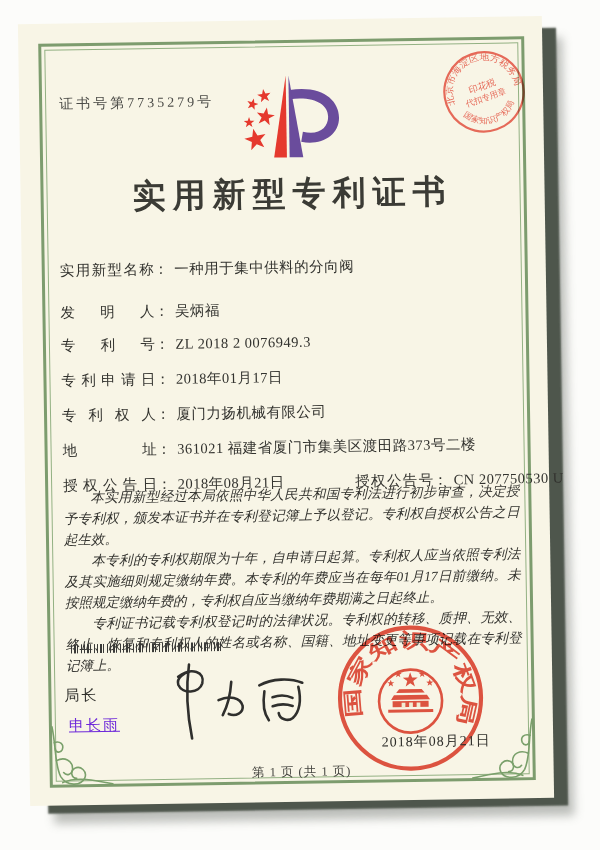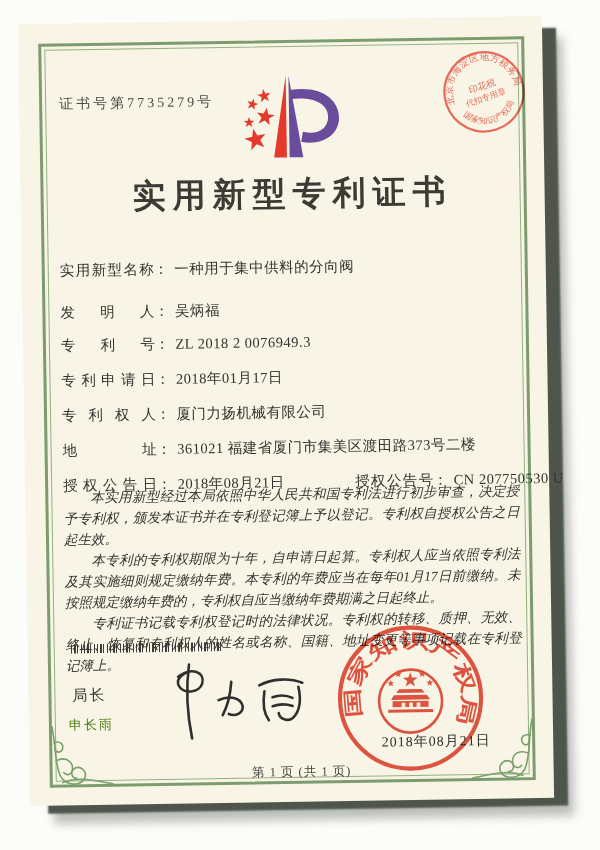--- a/index.html
+++ b/index.html
@@ -51,22 +51,22 @@
   }
   .body-text p{margin:0;text-indent:2em;}
   .barcode{
     position:absolute;left:43px;top:621px;width:152px;height:9px;
     background:repeating-linear-gradient(90deg,
       #3a3a38 0 1px,transparent 1px 3px,
       #3a3a38 3px 5px,transparent 5px 6px,
       #3a3a38 6px 7px,transparent 7px 10px,
       #3a3a38 10px 11px,transparent 11px 13px);
   }
-  .director-title{position:absolute;left:44px;top:663px;font-size:15px;color:#33332f;letter-spacing:2px;}
-  .director-name{position:absolute;left:40px;top:693px;font-size:13px;color:#4d7c0f;letter-spacing:2px;}
+  .director-title{position:absolute;left:36px;top:663px;font-size:15px;color:#33332f;letter-spacing:2px;}
+  .director-name{position:absolute;left:40px;top:693px;font-size:15px;color:#6d28d9;letter-spacing:2px;text-decoration:underline;}
   .signature{position:absolute;left:131px;top:632px;width:160px;height:96px;}
   .seal{position:absolute;left:307px;top:605px;width:150px;height:150px;opacity:.88;mix-blend-mode:multiply;}
   .seal-date{
     position:absolute;left:312px;top:715px;width:190px;text-align:center;
     font-size:14px;color:#2e2e2a;letter-spacing:1px;z-index:5;
   }
   .tax-stamp{position:absolute;left:421px;top:31px;width:88px;height:88px;transform:rotate(-18deg);opacity:.8;mix-blend-mode:multiply;}
   .footer{
     position:absolute;left:0;right:0;top:744px;text-align:center;transform:translateX(10px);
     font-size:12.5px;color:#44443f;letter-spacing:1px;

